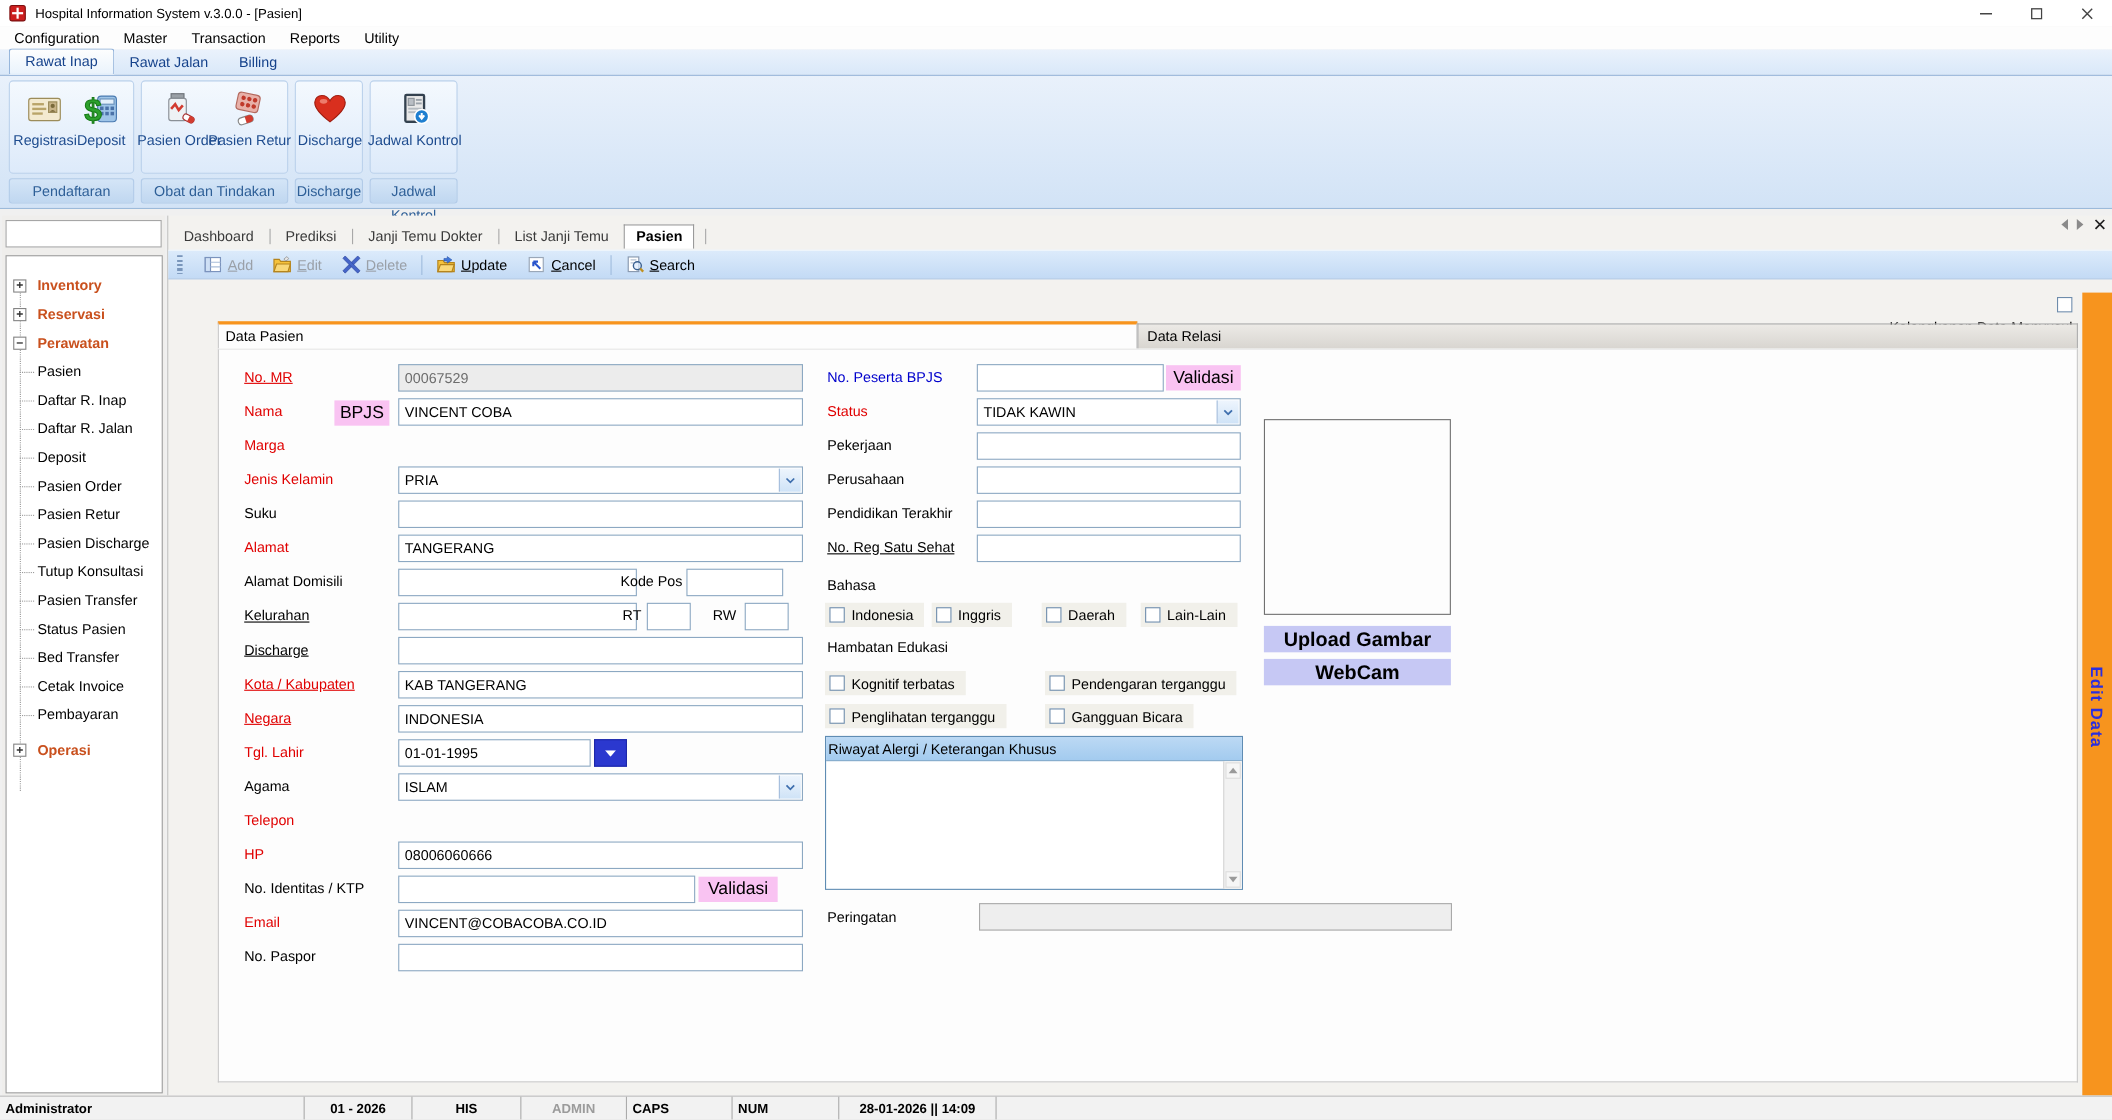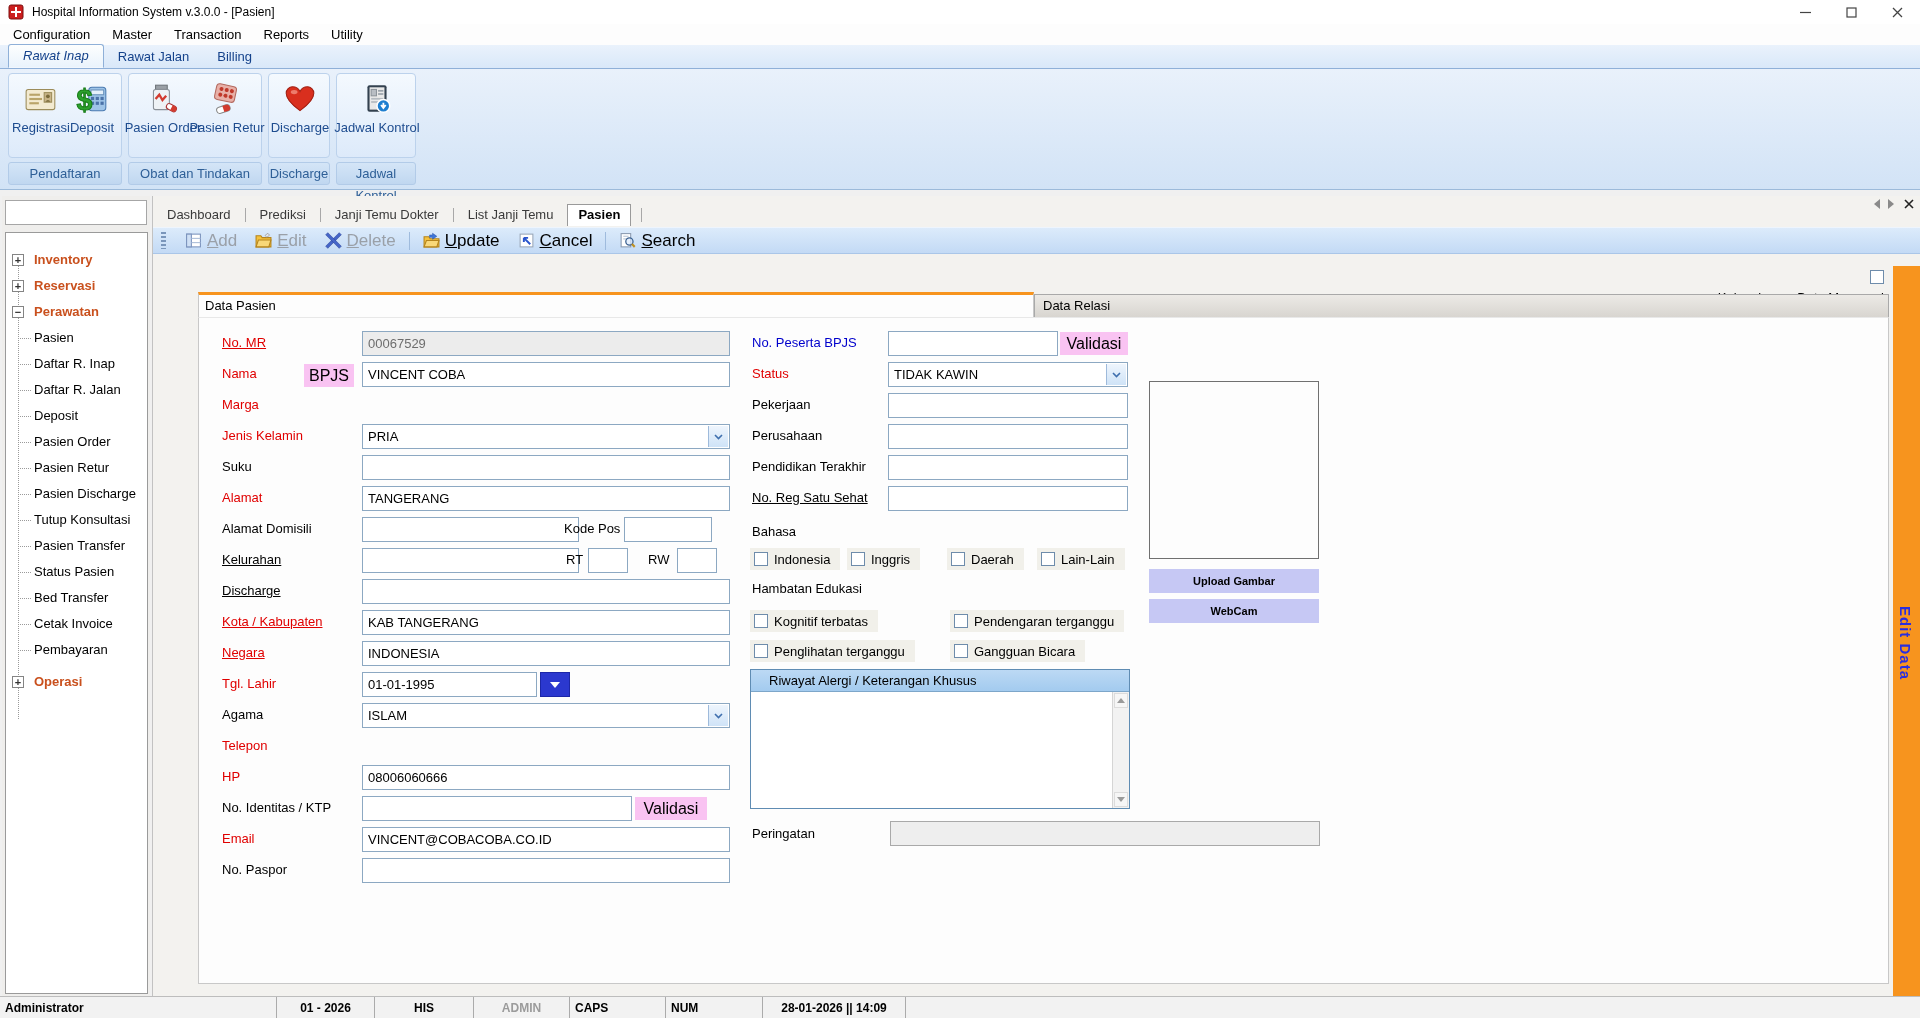--- a/index.html
+++ b/index.html
@@ -14,21 +14,21 @@
   .titlebar .app-ico { margin:0 8px 0 8px; width:16px; height:16px; }
   .titlebar .title { font-size:12px; color:#000; }
   .winbtns { position:absolute; right:0; top:0; height:24px; display:flex; }
   .winbtn { width:46px; height:24px; display:flex; align-items:center; justify-content:center; }
   
   .menubar { position:absolute; left:0; top:24px; right:0; height:21px; background:#fdfdfd; display:flex; align-items:center; padding-left:2px; }
   .menubar .mi { padding:0 11px; color:#000; }
   
   .ribbontabs { position:absolute; left:0; top:45px; right:0; height:24px; background:linear-gradient(#eaf2fc,#d9e8f9); border-bottom:1px solid #8fb0d8; display:flex; align-items:flex-end; padding-left:8px; }
   .rtab { padding:3px 14px 4px 14px; color:#15428b; position:relative; bottom:0; }
-  .rtab.active { background:linear-gradient(#fdfefe,#eaf3fc); border:1px solid #8fb0d8; border-bottom:1px solid #f2f7fd; border-radius:3px 3px 0 0;font-style:italic; }
+  .rtab.active { background:linear-gradient(#fdfefe,#eaf3fc); border:1px solid #8fb0d8; border-bottom:1px solid #f2f7fd; border-radius:3px 3px 0 0; }
   
   .ribbon { position:absolute; left:0; top:69px; right:0; height:121px; background:linear-gradient(#e9f1fb,#d2e3f6); border-bottom:1px solid #9cbada; }
   .rgroup { position:absolute; top:4px; height:85px; border:1px solid #bcd2ec; border-radius:4px; background:linear-gradient(#f4f9fe,#ddeafa); }
   .rglabel { position:absolute; top:93px; height:23px; line-height:22px; text-align:center; color:#2e5f97; background:linear-gradient(#d4e5f7,#c0d7f0); border:1px solid #b2cbe8; border-radius:3px; font-size:13px; }
   .rbtn { position:absolute; top:4px; width:60px; height:76px; display:flex; flex-direction:column; align-items:center; justify-content:flex-start; }
   .rbtn svg { width:34px; height:34px; margin-top:4px; }
   .rbtn .cap { margin-top:4px; color:#1e4c8f; font-size:13px; white-space:nowrap; }
   
   .sidebar { position:absolute; left:2px; top:196px; width:148px; height:800px; background:#efeeec; }
   .side-input { position:absolute; left:3px; top:4px; right:3px; height:25px; background:#fff; border:1px solid #a6a6a6; }
@@ -46,21 +46,21 @@
   .dtab.active { font-weight:bold; color:#000; background:#fff; border:1px solid #9a9a9a; border-bottom:none; padding:2px 10px 4px 10px; }
   .tab-sep { width:1px; height:14px; background:#a8a8a8; }
   .dt-ctrl { position:absolute; top:3px; display:flex; align-items:center; gap:10px; }
   .tri-l { width:0; height:0; border-top:5px solid transparent; border-bottom:5px solid transparent; border-right:6px solid #8a8a8a; }
   .tri-r { width:0; height:0; border-top:5px solid transparent; border-bottom:5px solid transparent; border-left:6px solid #8a8a8a; }
   
   .tbar { position:absolute; left:0; top:31px; right:0; height:27px; background:linear-gradient(#dcebfb,#c3daf5); border-top:1px solid #eef5fd; border-bottom:1px solid #aac6e8; display:flex; align-items:center; padding-left:8px; }
   .grip { width:5px; height:17px; margin-right:10px; background:repeating-linear-gradient(#7a96bb 0 2px, transparent 2px 4px); }
   .tb { display:flex; align-items:center; gap:5px; padding:0 9px; height:24px; }
   .tb svg { width:17px; height:17px; }
-  .tb-label { display:inline-block; font-size:17px; }
+  .tb-label { display:inline-block; font-size:13px; }
   .tb-label::first-letter { text-decoration:underline; }
   .tb.disabled .tb-label { color:#9aa0a8; }
   .tb-sep { width:1px; height:18px; background:#9fbbdd; margin:0 4px; }
   
   .keleng { position:absolute; top:74px; right:36px; display:flex; align-items:flex-end; gap:6px;flex-direction:column; }
   .cbox { width:14px; height:14px; background:#fff; border:1px solid #6e8cab; }
   
   .ptab-active { position:absolute; left:45px; top:96px; width:836px; height:25px; background:#fdfdfd; border:1px solid #c8c8c8; border-bottom:none; border-top:3px solid #f7941e; padding:3px 0 0 6px; font-size:13px; color:#000; }
   .ptab-idle { position:absolute; left:881px; top:98px; width:855px; height:23px; background:linear-gradient(#eceae6,#d8d5d0); border:1px solid #a9a9a9; border-bottom:none; padding:3px 0 0 8px; font-size:13px; color:#000; }
   .page { position:absolute; left:45px; top:121px; width:1691px; height:667px; background:#fdfdfd; border:1px solid #c8c8c8; border-top:1px solid #e8e8e8; }
@@ -70,23 +70,23 @@
   .lbl.blue { color:#0000cc; }
   .lbl.u { text-decoration:underline; }
   .fld { position:absolute; height:25px; background:#fff; border:1px solid #8ca8c2; display:flex; align-items:center; padding:0 5px; font-size:13px; color:#000; overflow:hidden; white-space:nowrap; }
   .fld.disabled { background:#ececec; color:#6d6d6d; }
   .combo { padding-right:20px; }
   .combo .arrowbtn { position:absolute; right:1px; top:1px; bottom:1px; width:20px; background:linear-gradient(#eef5fd,#cfe3f7); border-left:1px solid #9ebadb; display:flex; align-items:center; justify-content:center; }
   .pinkbtn { position:absolute; height:23px; background:#f9c3f2; display:flex; align-items:center; justify-content:center; font-size:16px; color:#000; }
   .datebtn { position:absolute; width:30px; height:25px; background:#2b38cf; border:1px solid #1c27a8; display:flex; align-items:center; justify-content:center; }
   .chk { position:absolute; height:22px; display:flex; align-items:center; gap:6px; background:#f1f0ea; padding:0 10px 0 4px; font-size:13px; color:#000; white-space:nowrap; }
   .photo { position:absolute; left:950px; top:63px; width:170px; height:178px; background:#fdfdfd; border:1px solid #707070; }
-  .lavbtn { position:absolute; left:950px; width:170px; height:24px; background:#c6c8f4; display:flex; align-items:center; justify-content:center; font-weight:bold; font-size:11px; color:#000; }
+  .lavbtn { position:absolute; left:950px; width:170px; height:24px; background:#c6c8f4; display:flex; align-items:center; justify-content:center; font-weight:bold; font-size:18px; color:#000; }
   .riwayat { position:absolute; left:551px; top:351px; width:380px; height:140px; border:1px solid #5f8cb3; background:#fff; }
-  .riwayat .hd { height:22px; background:linear-gradient(#bcd9f4,#a3cbef); border-bottom:1px solid #7da6c9; padding:3px 0 0 18px; font-size:13px; }
+  .riwayat .hd { height:22px; background:linear-gradient(#bcd9f4,#a3cbef); border-bottom:1px solid #7da6c9; padding:3px 0 0 2px; font-size:13px; }
   .vscroll { position:absolute; right:0; top:22px; bottom:0; width:17px; background:#f2f2f2; border-left:1px solid #d5d5d5; }
   .varrow { position:absolute; left:1px; right:1px; height:15px; background:#f6f6f6; border:1px solid #dcdcdc; display:flex; align-items:center; justify-content:center; }
   .tri-up { width:0; height:0; border-left:4px solid transparent; border-right:4px solid transparent; border-bottom:5px solid #9a9a9a; }
   .tri-dn { width:0; height:0; border-left:4px solid transparent; border-right:4px solid transparent; border-top:5px solid #9a9a9a; }
   .warnfld { position:absolute; left:691px; top:503px; width:430px; height:25px; background:#eeeeee; border:1px solid #a9a9a9; }
   
   .editstrip { position:absolute; top:70px; right:0; width:27px; bottom:0; background:#f7941e; }
   .editstrip .vtext { position:absolute; top:340px; left:4px; writing-mode:vertical-rl; font-weight:bold; font-size:15px; color:#2a2ee0; letter-spacing:1px; }
   
   .statusbar { position:absolute; left:0; right:0; top:996px; height:22px; background:#f2f2f2; border-top:1px solid #bdbdbd; display:flex; font-weight:bold; font-size:12px; }

